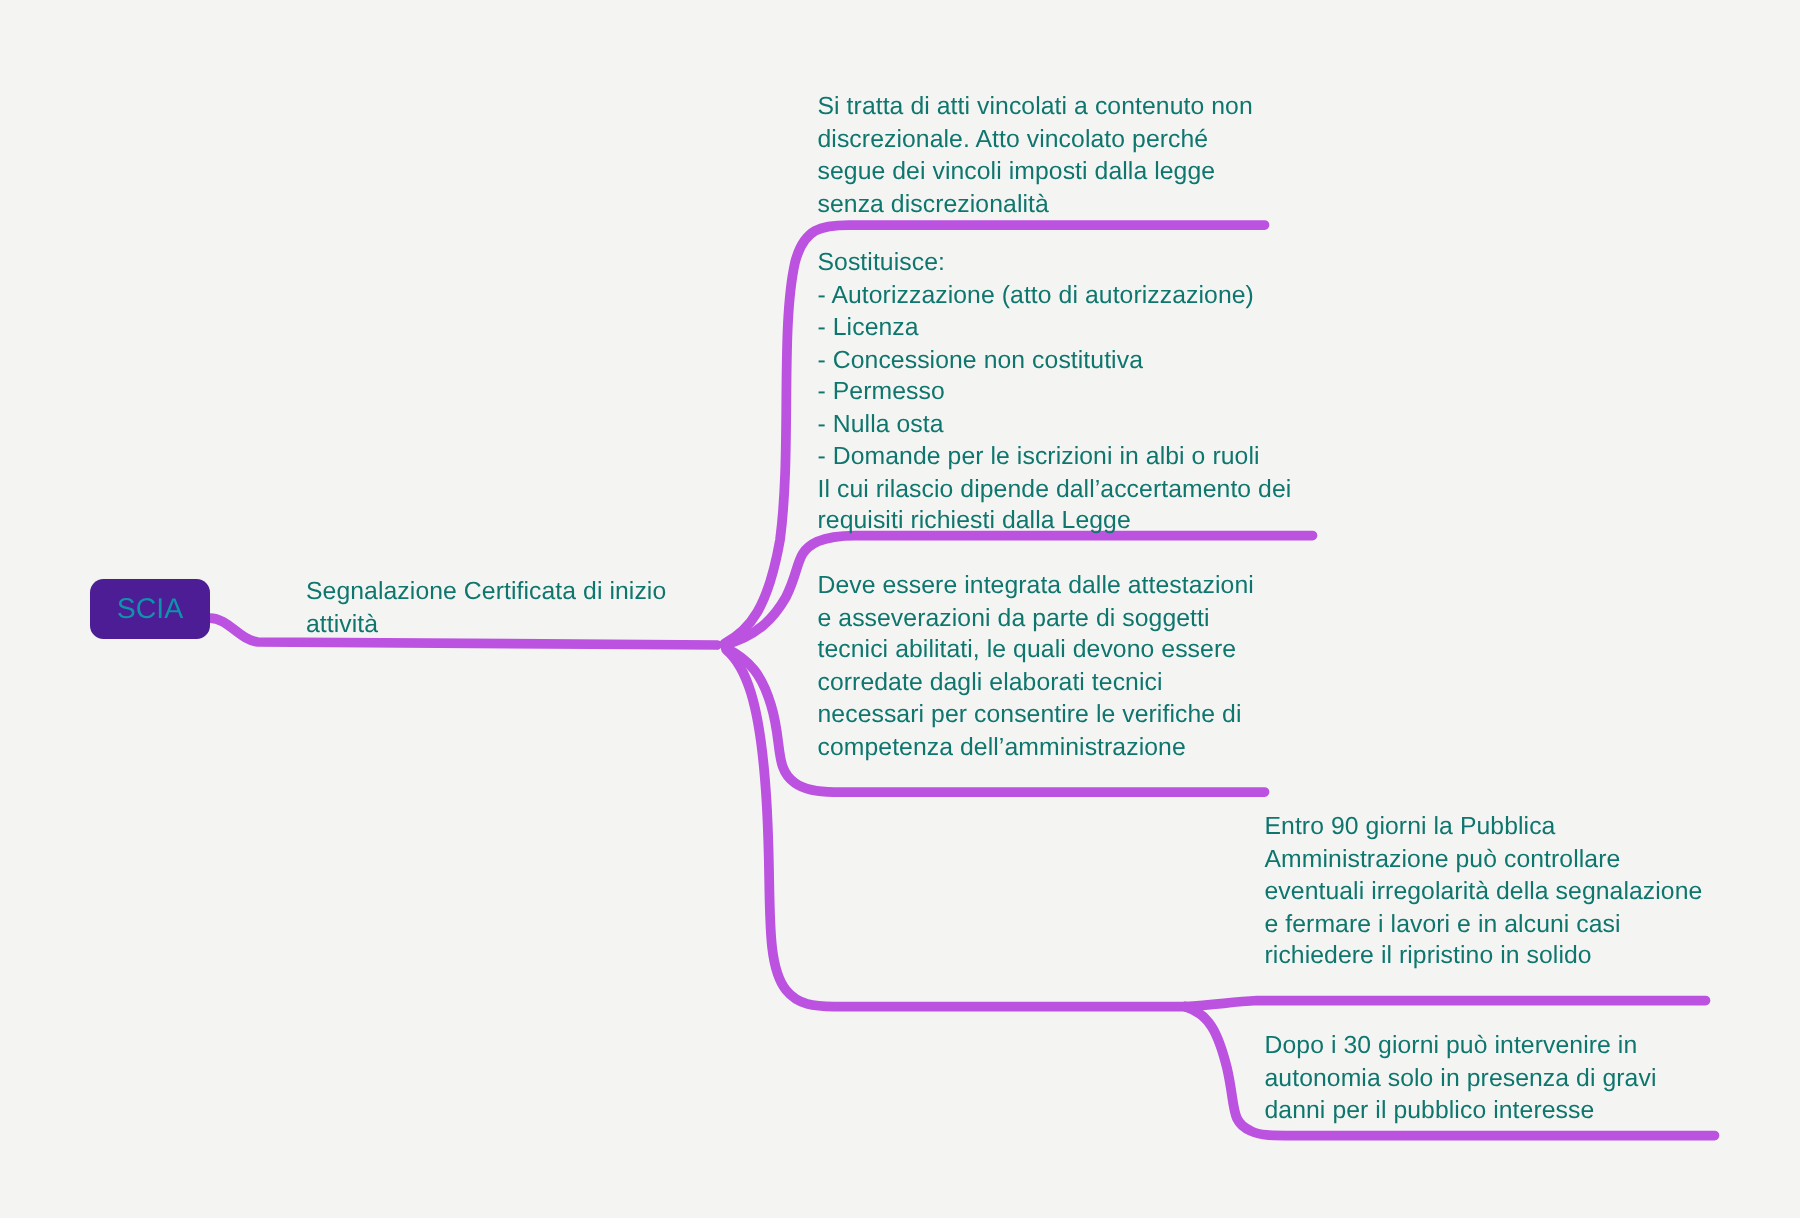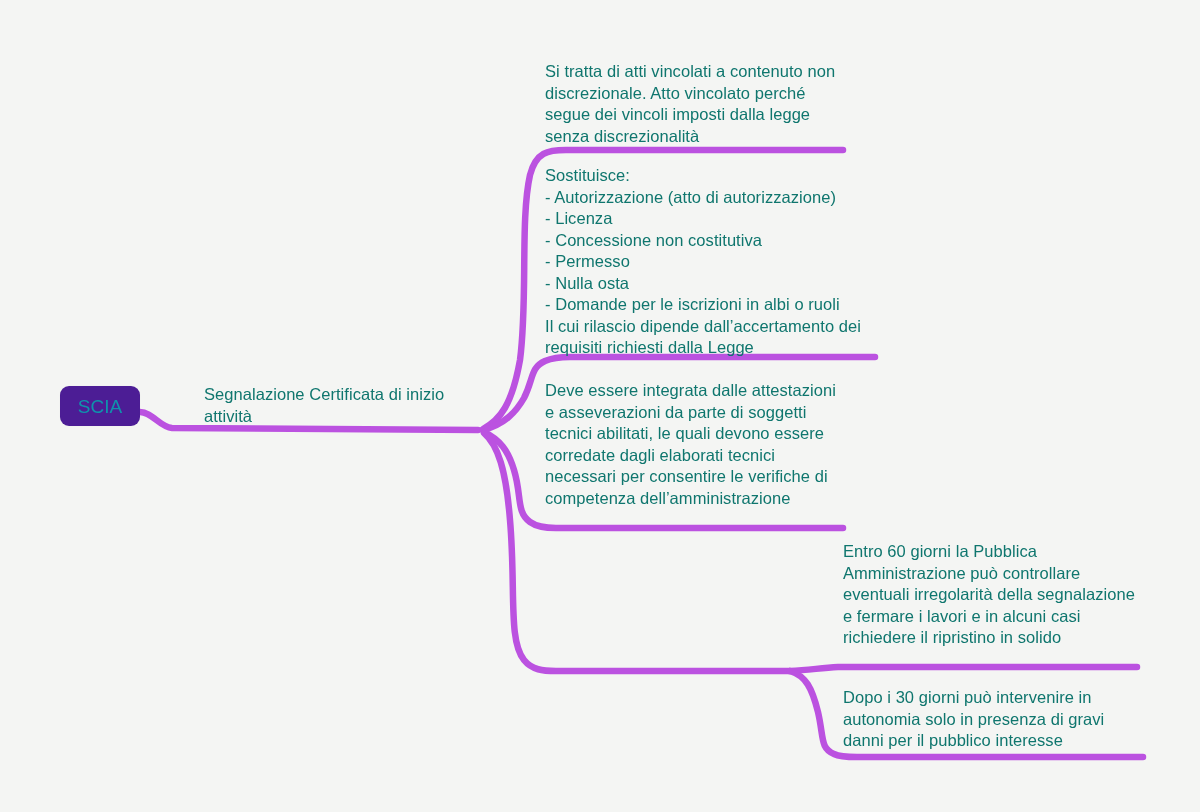--- a/index.html
+++ b/index.html
@@ -89,17 +89,17 @@
 - Licenza
 - Concessione non costitutiva
 - Permesso
 - Nulla osta
 - Domande per le iscrizioni in albi o ruoli
 Il cui rilascio dipende dall’accertamento dei requisiti richiesti dalla Legge</div>
 
   <div class="node" style="left:545px; top:380px; width:300px;">Deve essere integrata dalle attestazioni e asseverazioni da parte di soggetti tecnici abilitati, le quali devono essere corredate dagli elaborati tecnici necessari per consentire le verifiche di competenza dell’amministrazione</div>
 
 
-  <div class="node" style="left:843px; top:541px; width:300px;">Entro 60 giorni la Pubblica Amministrazione può controllare eventuali irregolarità della segnalazione e fermare i lavori e in alcuni casi richiedere il ripristino in solido</div>
+  <div class="node" style="left:843px; top:541px; width:300px;">Entro 90 giorni la Pubblica Amministrazione può controllare eventuali irregolarità della segnalazione e fermare i lavori e in alcuni casi richiedere il ripristino in solido</div>
 
   <div class="node" style="left:843px; top:687px; width:300px;">Dopo i 30 giorni può intervenire in autonomia solo in presenza di gravi danni per il pubblico interesse</div>
 
 </div>
 
 </body></html>

